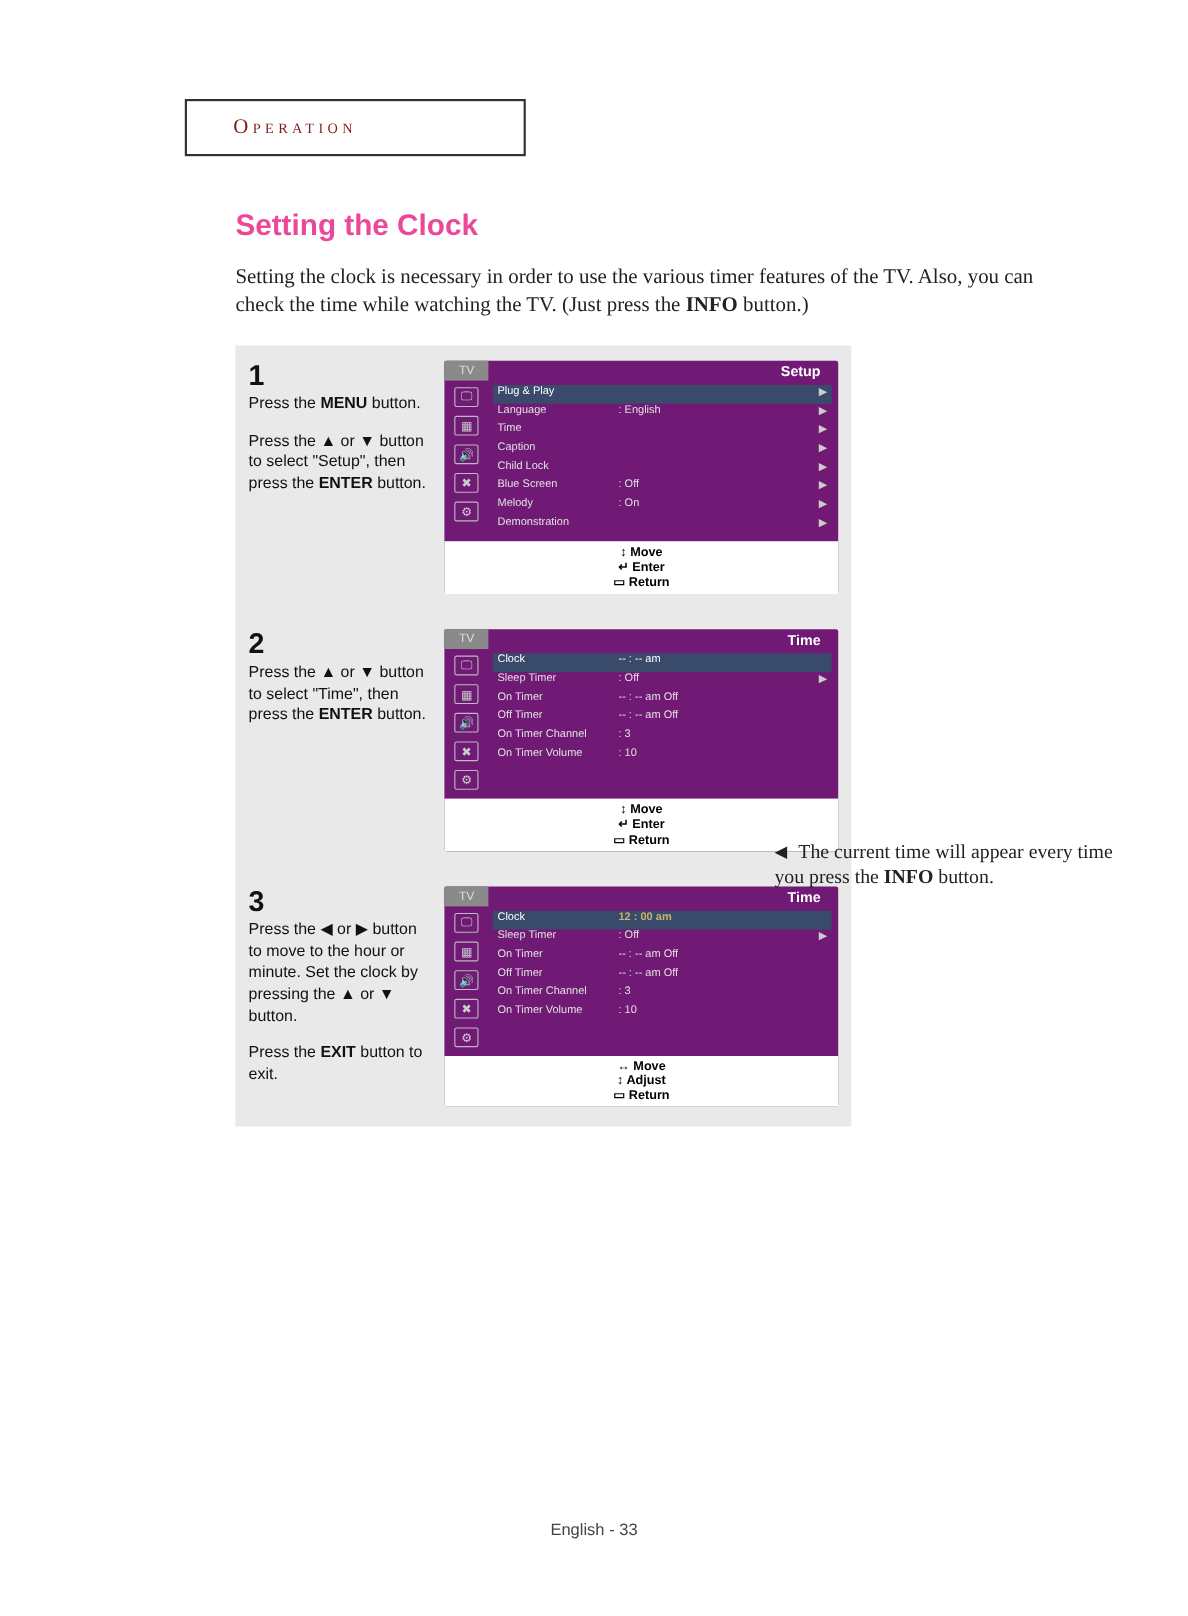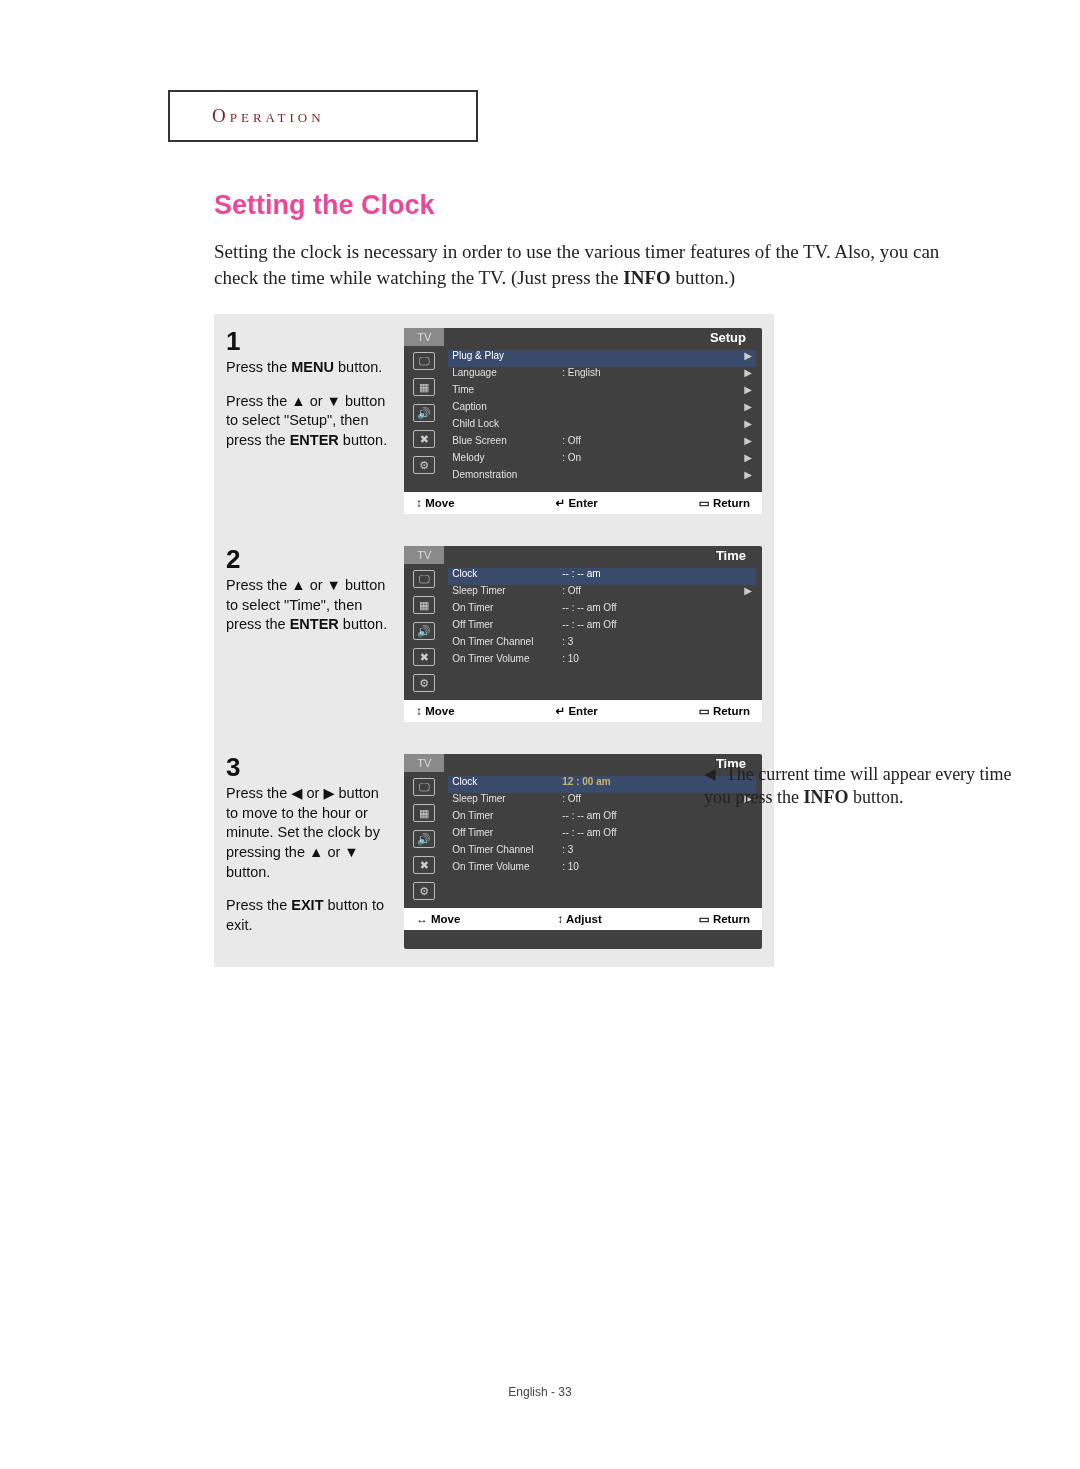--- a/index.html
+++ b/index.html
@@ -69,21 +69,21 @@
     font-family: Arial, sans-serif;
     font-weight: 900;
     font-size: 26px;
     line-height: 1;
     margin-bottom: 4px;
   }
   .step-text p { margin: 0 0 14px 0; }
   .step-text b { font-weight: bold; margin-top: 40px; }
   .osd {
     width: 387px;
-    background: #404040;
+    background: #701a75;
     border-radius: 2px;
     font-family: Arial, sans-serif;
     font-size: 12px;
     color: #e0e0e0;
   }
   .osd-top {
     display: flex;
     align-items: stretch;
   }
   .osd-tab {
@@ -147,20 +147,21 @@
   .osd-val-em { color: #c9b46a; font-weight: bold; }
   .osd-footer {
     background: #fff;
     color: #000;
     display: flex;
     justify-content: space-between;
     align-items: center;
     padding: 4px 12px;
     font-size: 11.5px;
     font-weight: bold;
+    flex-direction: column;
   }
   .osd-footer span { display:flex; align-items:center; gap:4px; }
   .side-note {
     position: absolute;
     left: 704px;
     top: 763px;
     width: 320px;
     font-size: 18px;
     line-height: 1.3;
   }
@@ -170,21 +171,21 @@
     font-size: 15px;
     vertical-align: 1px;
   }
   .side-note b { font-weight: bold; }
   .footer {
     position: absolute;
     bottom: 70px;
     width: 1080px;
     text-align: center;
     font-family: Arial, sans-serif;
-    font-size: 12px;
+    font-size: 15px;
     color: #444;
   }
   .icon-glyph {
     font-size: 11px;
   }
 </style>
 </head>
 <body>
 
 <div class="page">

